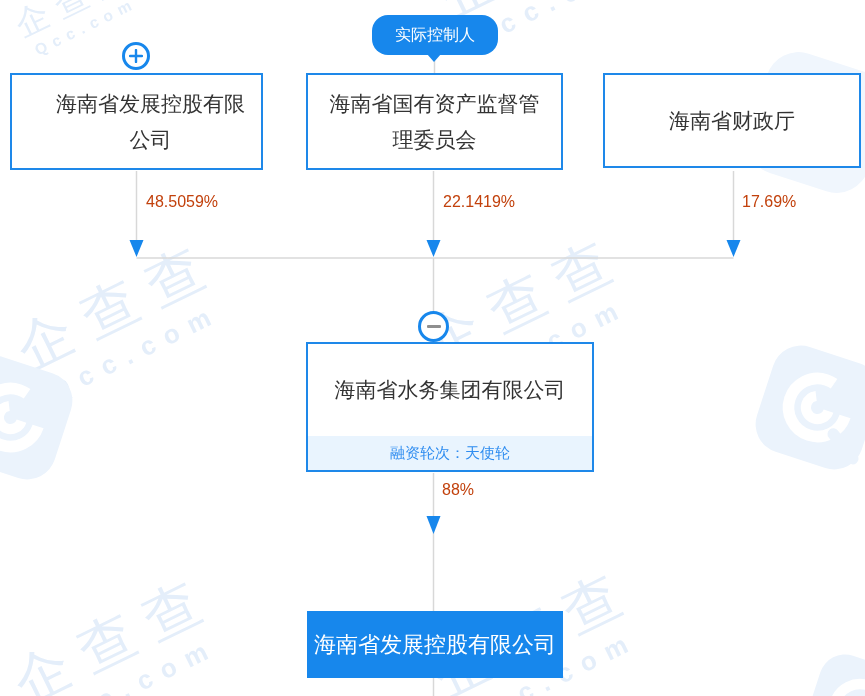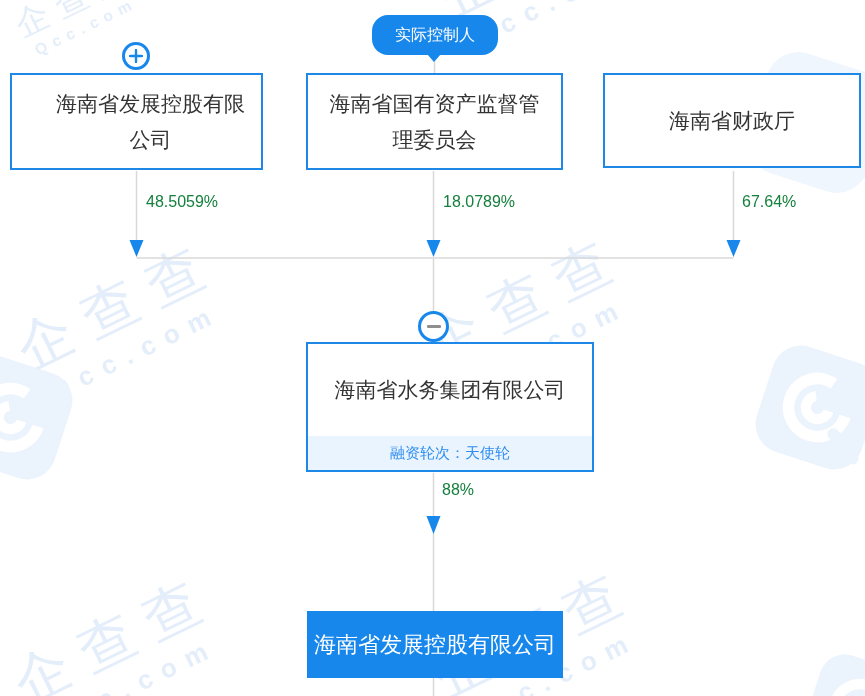--- a/index.html
+++ b/index.html
@@ -33,21 +33,21 @@
   .b1{left:10px;top:73px;width:253px;height:97px;padding-left:44px;}
   .b2{left:306px;top:73px;width:257px;height:97px;}
   .b3{left:603px;top:73px;width:258px;height:95px;}
   .circle-icon{
     border-radius:50%;background:#fff;border:3px solid #1787ec;
     display:flex;align-items:center;justify-content:center;
   }
   .plus-ic{left:122px;top:42px;width:28px;height:28px;}
   .minus-ic{left:418px;top:311px;width:31px;height:31px;}
   .minus-bar{width:14px;height:3px;background:#8f8f8f;border-radius:1px;}
-  .pct{position:absolute;z-index:2;color:#15803d;font-size:16px;white-space:nowrap;}
+  .pct{position:absolute;z-index:2;color:#c2410c;font-size:16px;white-space:nowrap;}
   .company-box{
     left:306px;top:342px;width:288px;height:130px;background:#fff;border:2px solid #1e88e9;
     display:flex;flex-direction:column;
   }
   .company-name{flex:1;display:flex;align-items:center;justify-content:center;text-align:center;
     color:#333;font-size:21px;line-height:36px;padding:0 14px;}
   .fin-band{height:34px;background:#e9f4fe;color:#2e8cf0;font-size:15px;
     display:flex;align-items:center;justify-content:center;}
   .subsidiary-box{
     left:307px;top:611px;width:256px;height:67px;background:#1787ec;color:#fff;
@@ -144,22 +144,22 @@
   </div>
 
   <div class="node circle-icon plus-ic">
     <svg width="14" height="14" viewBox="0 0 14 14">
       <line x1="7" y1="1" x2="7" y2="13" stroke="#1787ec" stroke-width="2.4" stroke-linecap="round"></line>
       <line x1="1" y1="7" x2="13" y2="7" stroke="#1787ec" stroke-width="2.4" stroke-linecap="round"></line>
     </svg>
   </div>
 
   <div class="pct" style="left:146px;top:193px;">48.5059%</div>
-  <div class="pct" style="left:443px;top:193px;">18.0789%</div>
-  <div class="pct" style="left:742px;top:193px;">67.64%</div>
+  <div class="pct" style="left:443px;top:193px;">22.1419%</div>
+  <div class="pct" style="left:742px;top:193px;">17.69%</div>
 
   <div class="node circle-icon minus-ic">
     <div class="minus-bar"></div>
   </div>
 
   <div class="node company-box">
     <div class="company-name">海南省水务集团有限公司</div>
     <div class="fin-band">
       <span>融资轮次：天使轮</span>
     </div>

